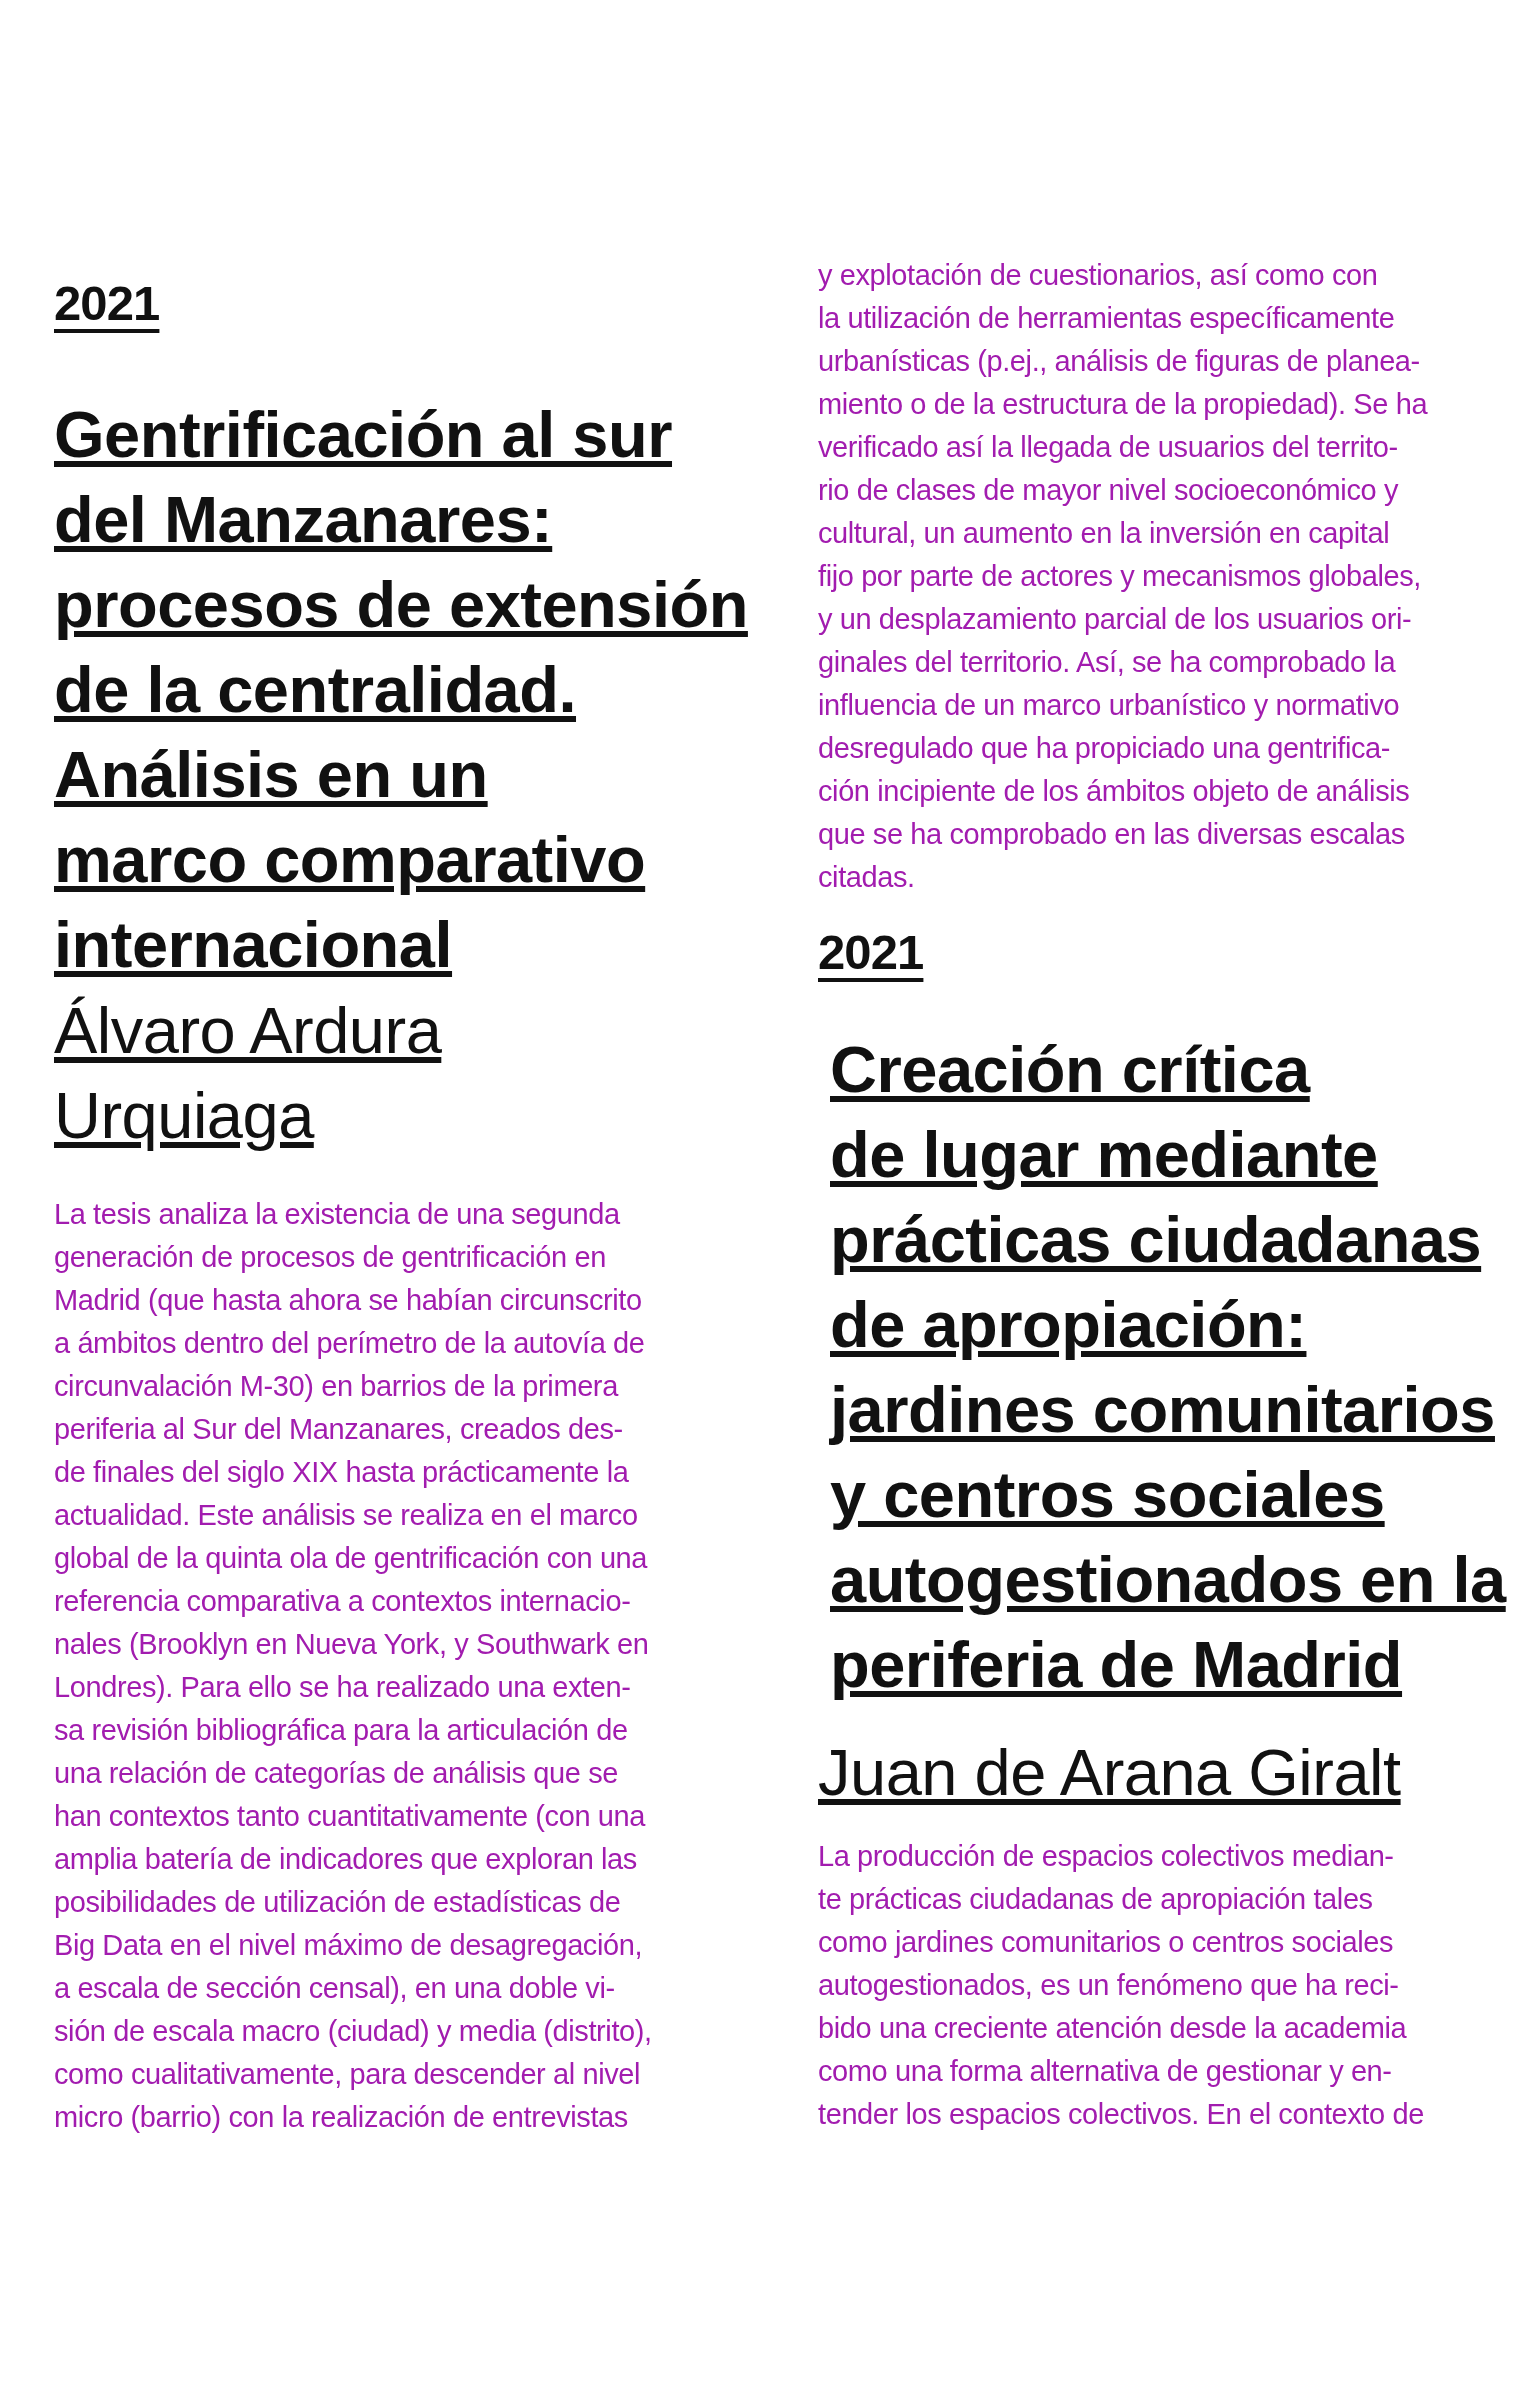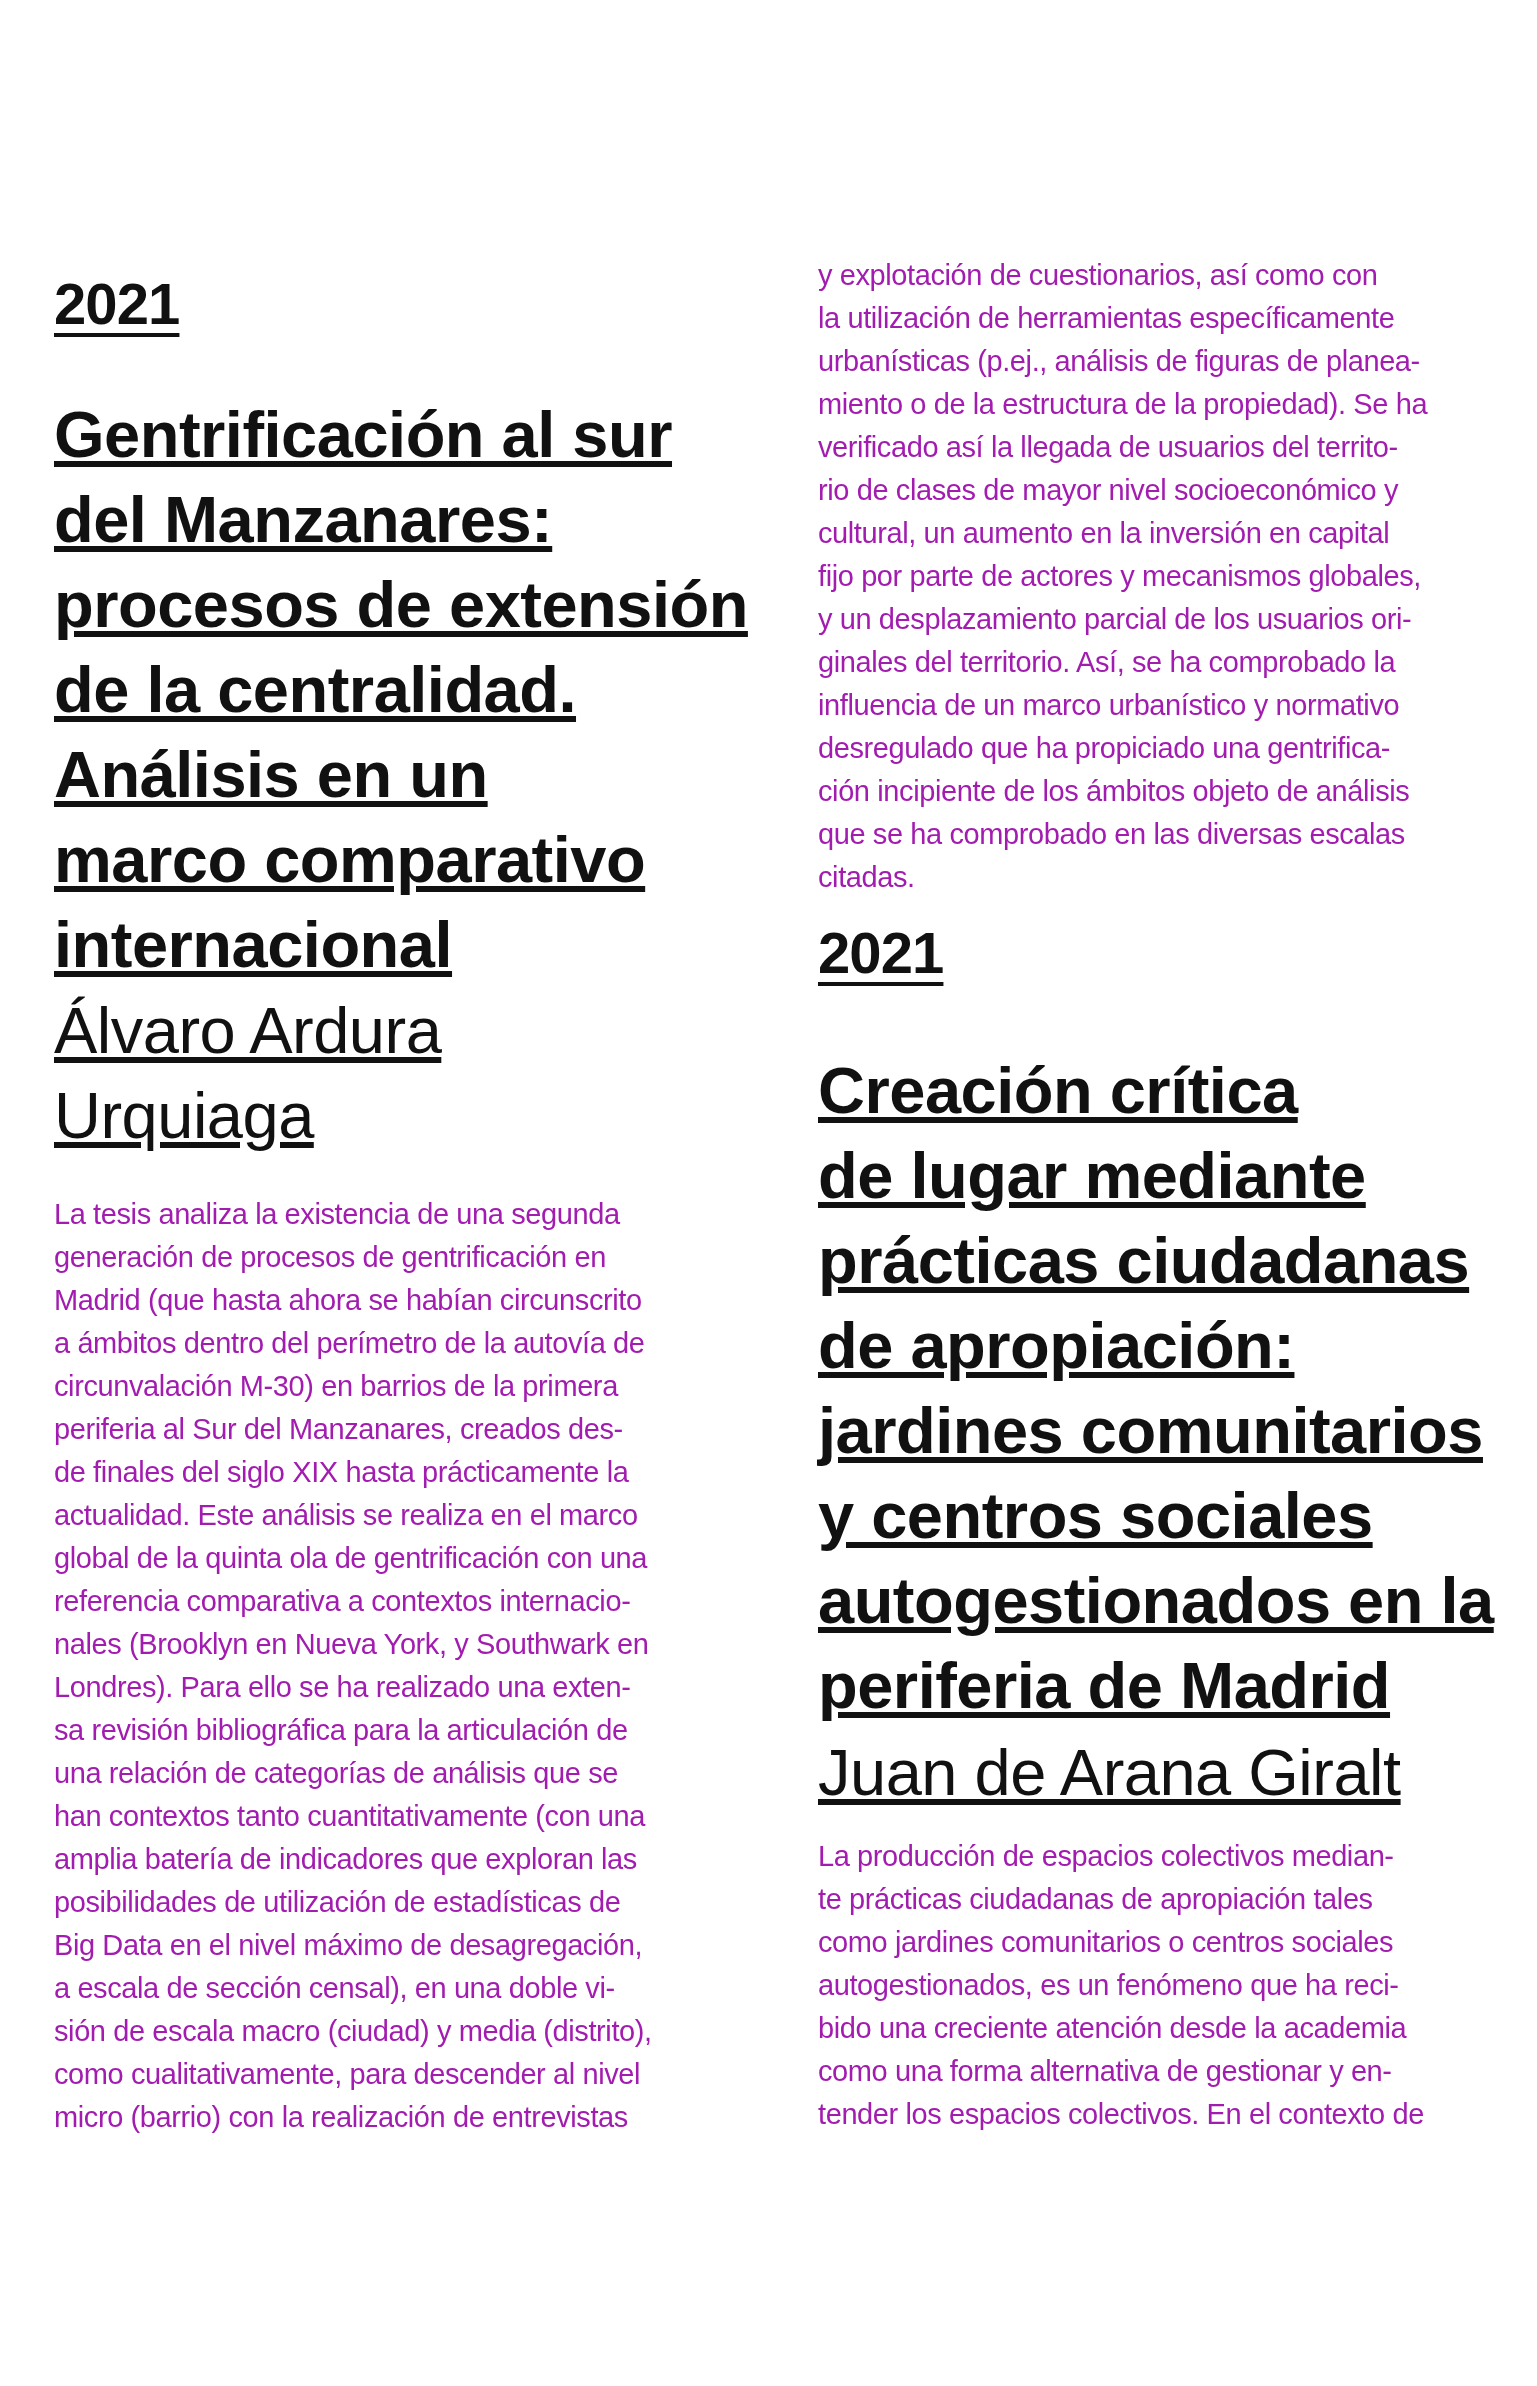--- a/index.html
+++ b/index.html
@@ -24,21 +24,21 @@
   .col {
     position: absolute;
   }
   .col-left { left: 54px; top: 0; width: 681px; }
   .col-right { left: 818px; top: 0; width: 690px; }
 
   .year {
     position: absolute;
     font-family: "Liberation Sans", sans-serif;
     font-weight: 700;
-    font-size: 58px;
+    font-size: 49px;
     line-height: 67px;
     letter-spacing: -0.9px;
     color: #111;
     text-decoration: underline;
     text-decoration-thickness: 3.7px;
     text-underline-offset: 9.3px;
   }
   .title {
     position: absolute;
     font-family: "Liberation Sans", sans-serif;
@@ -139,21 +139,21 @@
       <span class="ln">ginales del territorio. Así, se ha comprobado la</span>
       <span class="ln">influencia de un marco urbanístico y normativo</span>
       <span class="ln">desregulado que ha propiciado una gentrifica-</span>
       <span class="ln">ción incipiente de los ámbitos objeto de análisis</span>
       <span class="ln">que se ha comprobado en las diversas escalas</span>
       <span class="ln">citadas.</span>
     </div>
 
     <div class="year" style="top:919px; left:0;">2021</div>
 
-    <div class="title" style="top:1027px; left:0;margin-top:21px;">
+    <div class="title" style="top:1027px; left:12px;">
       <span class="ln">Creación crítica</span>
       <span class="ln">de lugar mediante</span>
       <span class="ln">prácticas ciudadanas</span>
       <span class="ln">de apropiación:</span>
       <span class="ln">jardines comunitarios</span>
       <span class="ln">y centros sociales</span>
       <span class="ln">autogestionados en la</span>
       <span class="ln">periferia de Madrid</span>
     </div>
 

